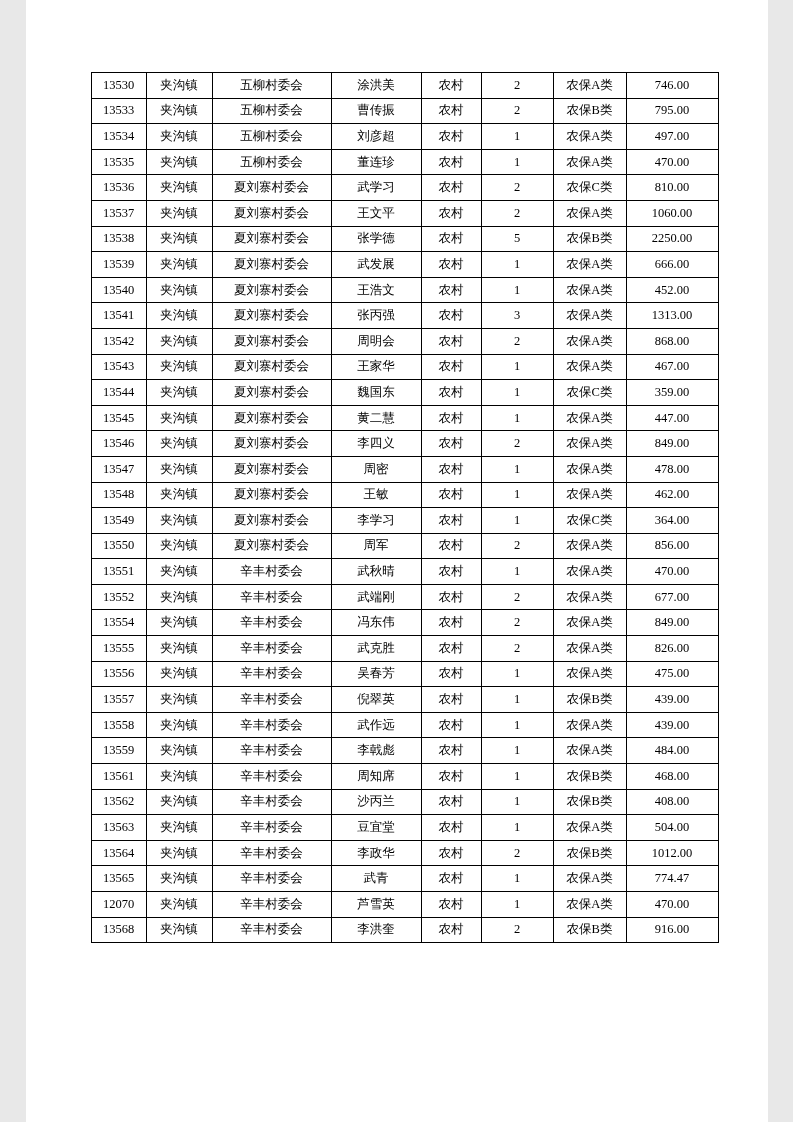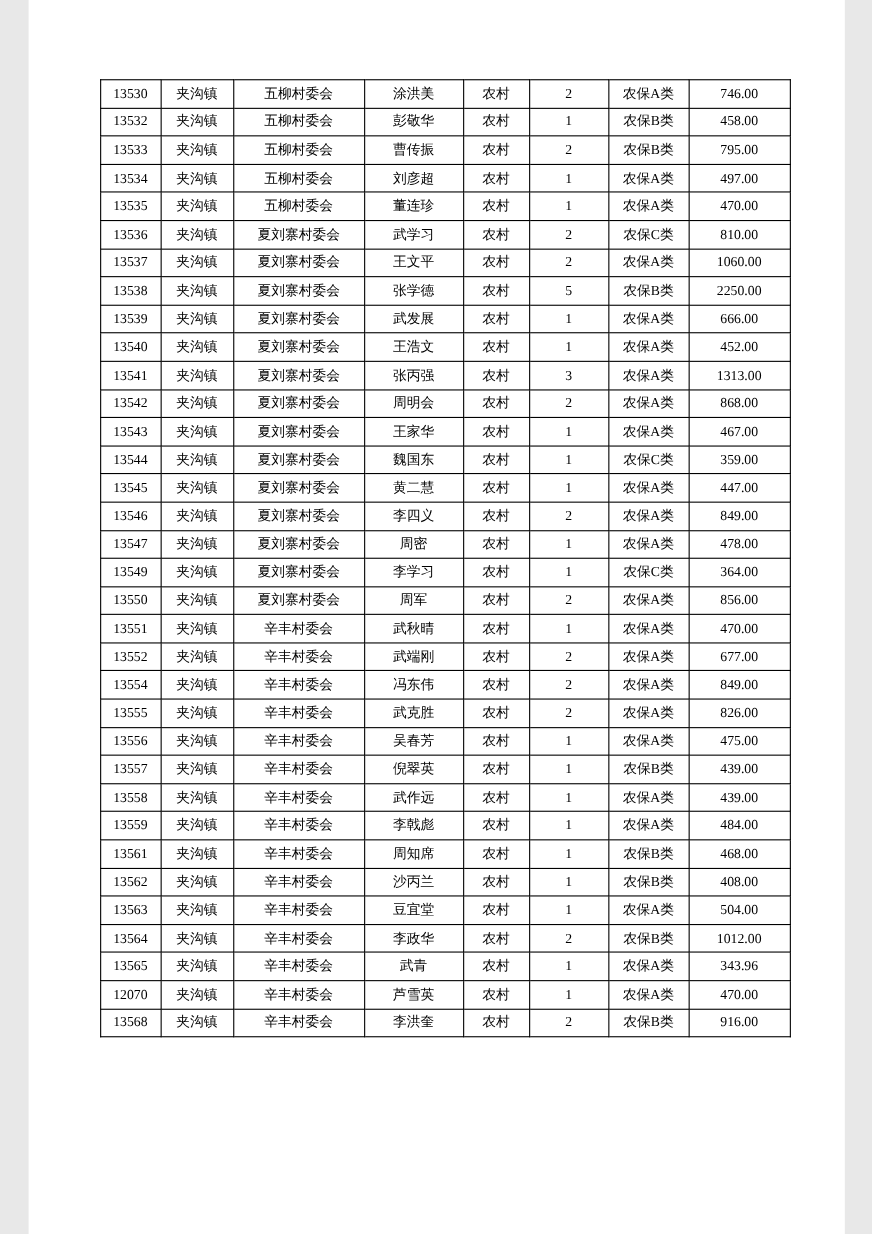--- a/index.html
+++ b/index.html
@@ -59,30 +59,20 @@
             <td>13530</td>
             <td>夹沟镇</td>
             <td>五柳村委会</td>
             <td>涂洪美</td>
             <td>农村</td>
             <td>2</td>
             <td>农保A类</td>
             <td>746.00</td>
           </tr>
           <tr>
-            <td>13532</td>
-            <td>夹沟镇</td>
-            <td>五柳村委会</td>
-            <td>彭敬华</td>
-            <td>农村</td>
-            <td>1</td>
-            <td>农保B类</td>
-            <td>458.00</td>
-          </tr>
-          <tr>
             <td>13533</td>
             <td>夹沟镇</td>
             <td>五柳村委会</td>
             <td>曹传振</td>
             <td>农村</td>
             <td>2</td>
             <td>农保B类</td>
             <td>795.00</td>
           </tr>
           <tr>
@@ -219,20 +209,30 @@
             <td>13547</td>
             <td>夹沟镇</td>
             <td>夏刘寨村委会</td>
             <td>周密</td>
             <td>农村</td>
             <td>1</td>
             <td>农保A类</td>
             <td>478.00</td>
           </tr>
           <tr>
+            <td>13548</td>
+            <td>夹沟镇</td>
+            <td>夏刘寨村委会</td>
+            <td>王敏</td>
+            <td>农村</td>
+            <td>1</td>
+            <td>农保A类</td>
+            <td>462.00</td>
+          </tr>
+          <tr>
             <td>13549</td>
             <td>夹沟镇</td>
             <td>夏刘寨村委会</td>
             <td>李学习</td>
             <td>农村</td>
             <td>1</td>
             <td>农保C类</td>
             <td>364.00</td>
           </tr>
           <tr>
@@ -366,21 +366,21 @@
             <td>1012.00</td>
           </tr>
           <tr>
             <td>13565</td>
             <td>夹沟镇</td>
             <td>辛丰村委会</td>
             <td>武青</td>
             <td>农村</td>
             <td>1</td>
             <td>农保A类</td>
-            <td>343.96</td>
+            <td>774.47</td>
           </tr>
           <tr>
             <td>12070</td>
             <td>夹沟镇</td>
             <td>辛丰村委会</td>
             <td>芦雪英</td>
             <td>农村</td>
             <td>1</td>
             <td>农保A类</td>
             <td>470.00</td>

